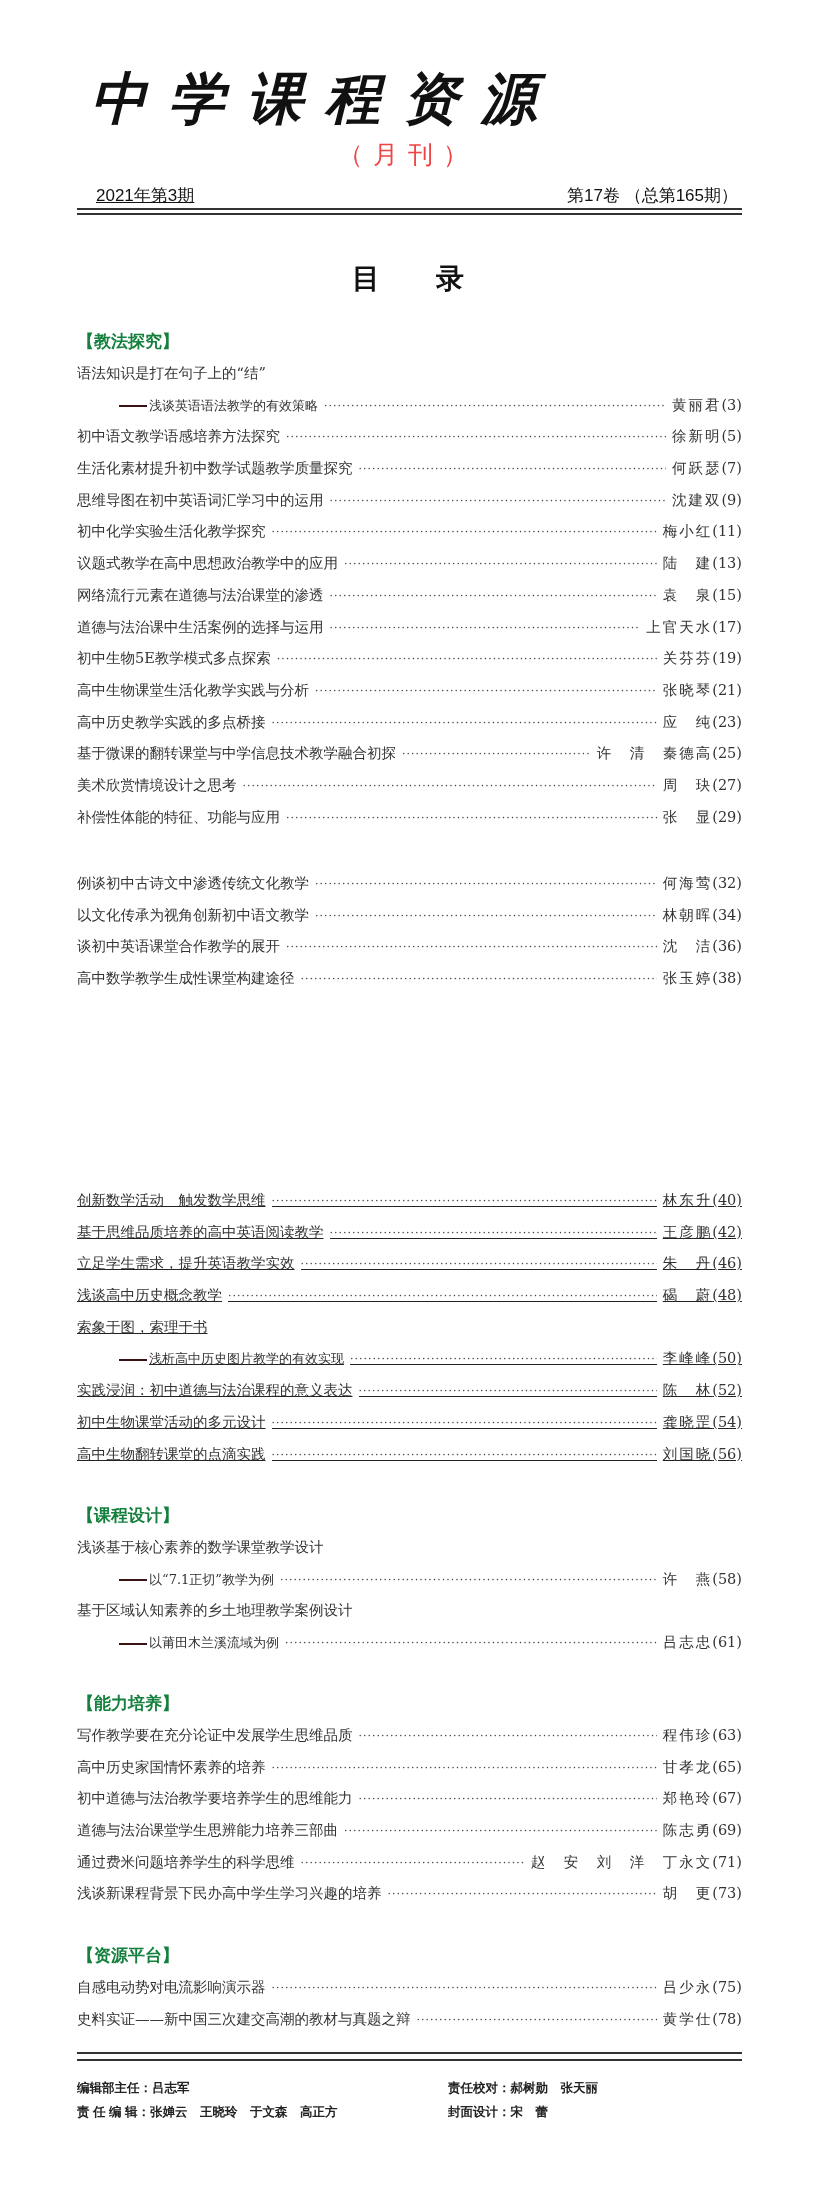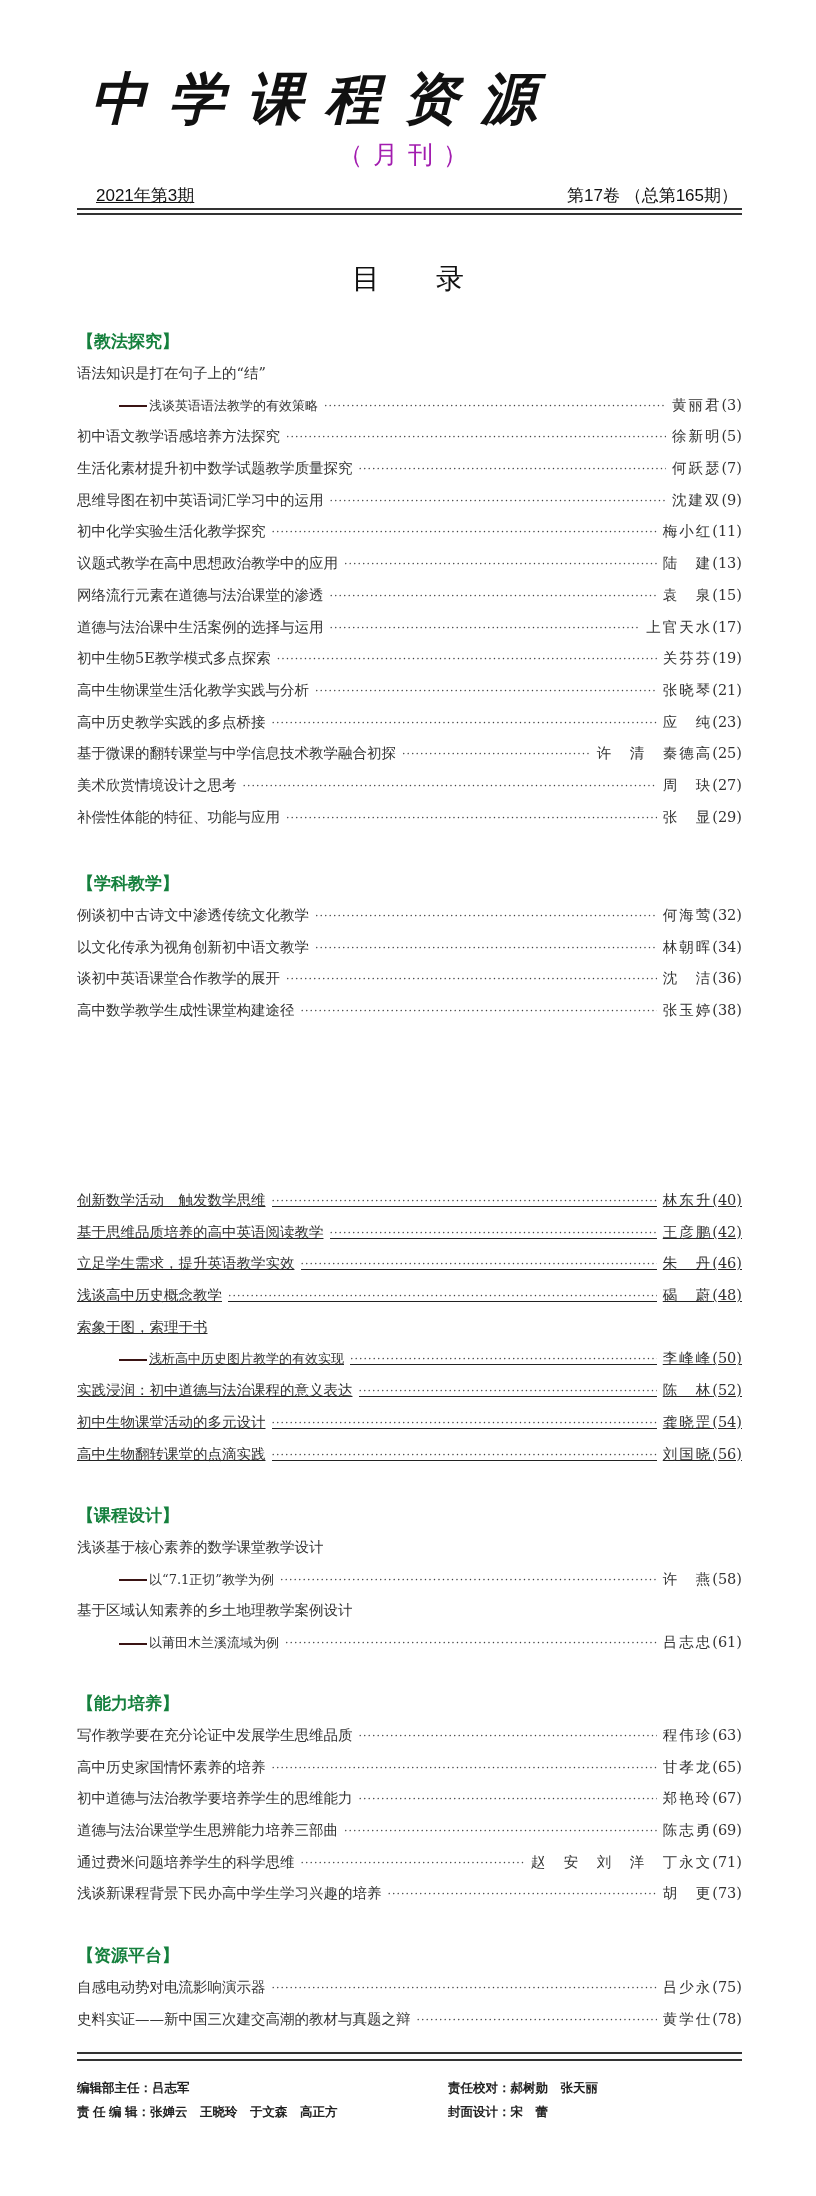--- a/index.html
+++ b/index.html
@@ -8,32 +8,32 @@
     font-family: "DejaVu Serif", "Liberation Serif", serif;
     color: #222;
   }
   .masthead {
     position: absolute; top: 62px; left: 0; width: 649px; text-align: center;
     font-family: "DejaVu Serif", serif; font-size: 56px; font-weight: bold;
     letter-spacing: 22px; color: #111; font-style: italic;
   }
   .subtitle {
     position: absolute; top: 138px; left: 0; width: 816px; text-align: center;
-    font-size: 25px; letter-spacing: 10px; color: #a21caf;
+    font-size: 25px; letter-spacing: 10px; color: #ef4444;
   }
   .issue-left, .issue-right {
     position: absolute; top: 184px; font-family: "Liberation Sans", sans-serif;
     font-size: 17px; color: #111;
   }
   .issue-left { left: 96px; text-decoration: underline; }
   .issue-right { right: 78px; }
   .rule-thick { position: absolute; left: 77px; width: 665px; background: #333; }
   .toc-title {
     position: absolute; top: 260px; left: 0; width: 816px; text-align: center;
-    font-family: "Liberation Sans", sans-serif; font-size: 28px; font-weight: normal;
+    font-family: "Liberation Sans", sans-serif; font-size: 28px; font-weight: bold;
     letter-spacing: 56px; color: #111; padding-left: 56px; box-sizing: border-box;
   }
   .section {
     position: absolute; left: 77px; width: 665px;
   }
   .section-head {
     font-family: "Liberation Sans", sans-serif; font-weight: bold; font-size: 17px;
     color: #15803d; height: 32px; line-height: 32px;
   }
   .entry {
@@ -160,21 +160,20 @@
       <div class="entry">
         <span class="title"><span>补偿性体能的特征、功能与应用</span></span>
         <span class="dots"></span>
         <span class="author">张　显</span>
         <span class="page">(29)</span>
       </div>
     </div>
 </div>
 
 <div class="section" style="top:868px;" id="sec1">
-  <div class="section-head">【学科教学】</div>
   <div id="sec1-list">
       <div class="entry">
         <span class="title"><span>例谈初中古诗文中渗透传统文化教学</span></span>
         <span class="dots"></span>
         <span class="author">何海莺</span>
         <span class="page">(32)</span>
       </div>
       <div class="entry">
         <span class="title"><span>以文化传承为视角创新初中语文教学</span></span>
         <span class="dots"></span>

